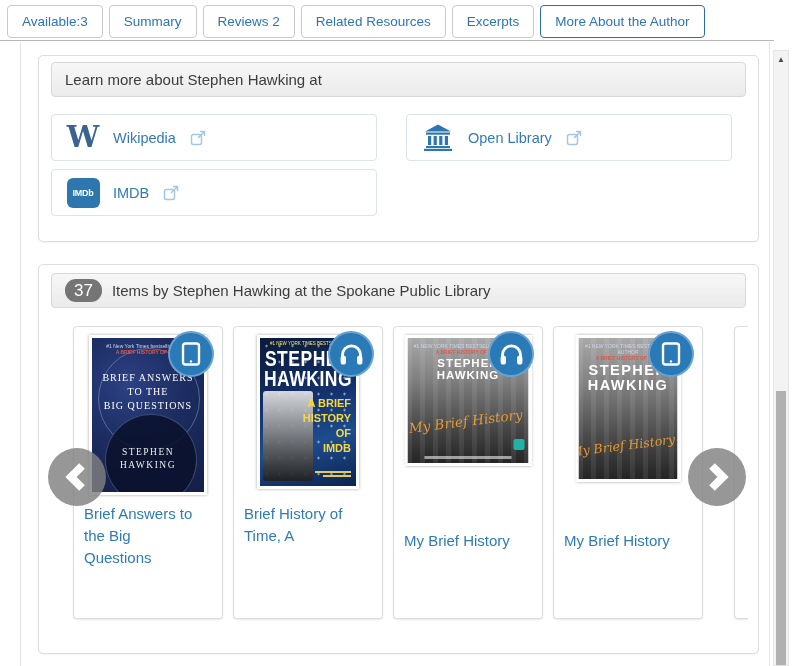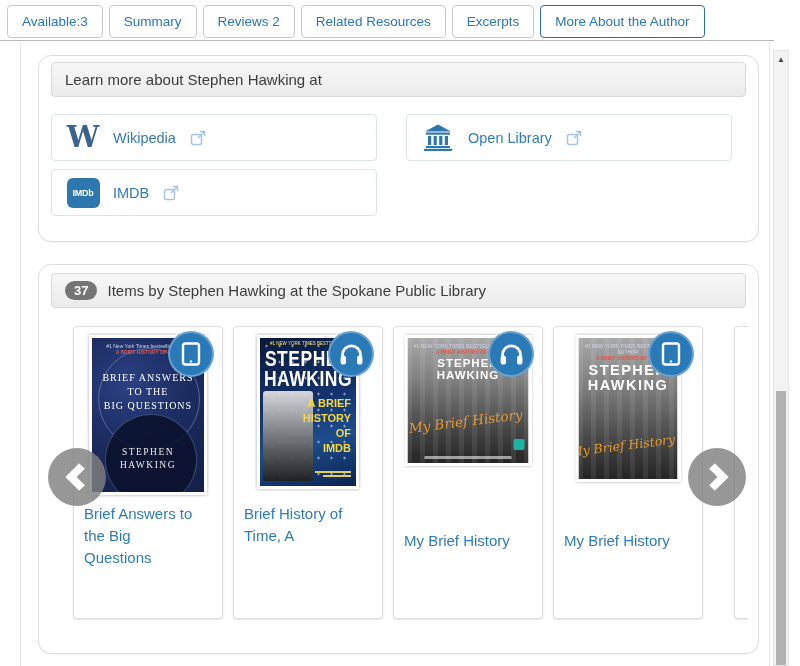--- a/index.html
+++ b/index.html
@@ -25,21 +25,21 @@
   }
   .tab.active { border-color: #2e6da4; }
 
   
   .v-border { position: absolute; top: 42px; bottom: 0; width: 0; border-left: 1px solid #e5e5e5; }
   .v-border.left { left: 20px; }
   .v-border.right { left: 769px; }
 
   .panel {
     position: absolute; left: 38px; width: 721px; background: #fff;
-    border: 1px solid #ddd; border-radius: 13px;
+    border: 1px solid #ddd; border-radius: 5px;
     box-shadow: 0 1px 1px rgba(0,0,0,0.04);
   }
   .panel-a { top: 55px; height: 187px; }
   .panel-b { top: 264px; height: 390px; }
 
   .panel-header {
     position: absolute; left: 12px; right: 12px; height: 35px;
     background: linear-gradient(#f7f7f7, #ebebeb);
     border: 1px solid #d8d8d8; border-radius: 4px;
     display: flex; align-items: center; padding: 0 13px;
@@ -62,21 +62,21 @@
   .wiki-w { font-family: "DejaVu Serif", "Liberation Serif", serif; font-size: 29px; line-height: 1; color: #3a648f; font-weight: 600; }
   .tile-icon {
     width: 33px; height: 30px; background: #2e76ae; border-radius: 6px;
     display: flex; align-items: center; justify-content: center;
   }
   .imdb-text { color: #fff; font-size: 9px; font-weight: bold; letter-spacing: -0.3px; }
   .ext-icon { margin-left: 2px; flex: none; }
 
   
   .count-badge {
-    background: #757575; color: #fff; border-radius: 11px; font-size: 13px; font-weight: bold;
+    background: #757575; color: #fff; border-radius: 11px; font-size: 17px; font-weight: normal;
     padding: 3px 9px; margin-right: 10px; line-height: 1;
   }
   .carousel-viewport {
     position: absolute; left: 12px; top: 61px; width: 697px; height: 300px; overflow: hidden;
   }
   .book-card {
     position: absolute; top: 0; width: 150px; height: 293px; background: #fff;
     border: 1px solid #ddd; border-radius: 4px; box-shadow: 0 1px 2px rgba(0,0,0,0.10);
     cursor: pointer;
   }

